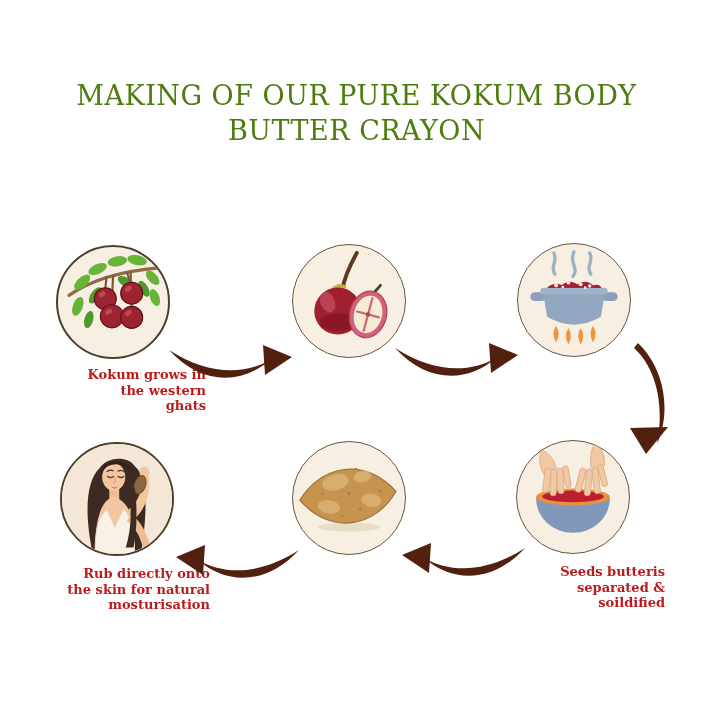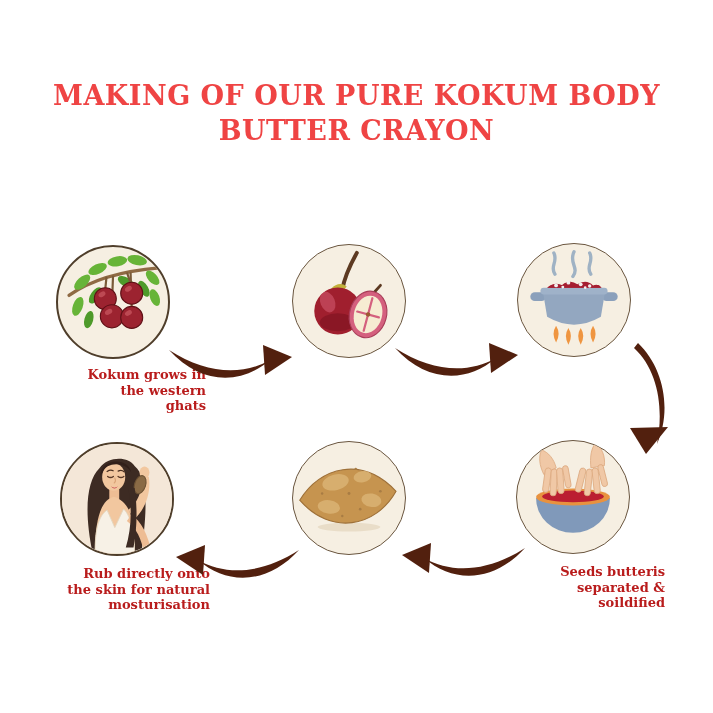--- a/index.html
+++ b/index.html
@@ -1,20 +1,20 @@
 <!DOCTYPE html>
 <html><head>
 <meta charset="utf-8">
 <style>
   html,body{margin:0;padding:0;background:#ffffff;}
   .stage{position:relative;width:713px;height:713px;background:#ffffff;overflow:hidden;
          font-family:"DejaVu Serif", serif;}
   .title{position:absolute;left:0;top:78px;width:713px;text-align:center;
-         white-space:pre-line;font-size:27px;line-height:35px;font-weight:bold;
-         letter-spacing:0.5px;color:#ef4444;}
+         white-space:pre-line;font-size:27px;line-height:35px;font-weight:normal;
+         letter-spacing:0.5px;color:#4d7c0f;}
   .step-circle{position:absolute;width:114px;height:114px;border-radius:50%;
          background:#f6efe2;border:2px solid #4f3e2b;box-sizing:border-box;overflow:hidden;}
   .step-circle.thin{border-width:1.5px;border-color:#6a5640;}
   .step-circle svg{position:absolute;left:0;top:0;width:100%;height:100%;}
   .caption{position:absolute;width:184px;text-align:right;white-space:pre-line;
          font-size:13px;line-height:15.5px;font-weight:bold;color:#b91c1c;}
   .arrow{position:absolute;}
   .arrow path,.arrow polygon{fill:#52200e;}
   
   .c-r1c1{left:56px;top:245px;} .c-r1c2{left:292px;top:244px;} .c-r1c3{left:517px;top:243px;}

